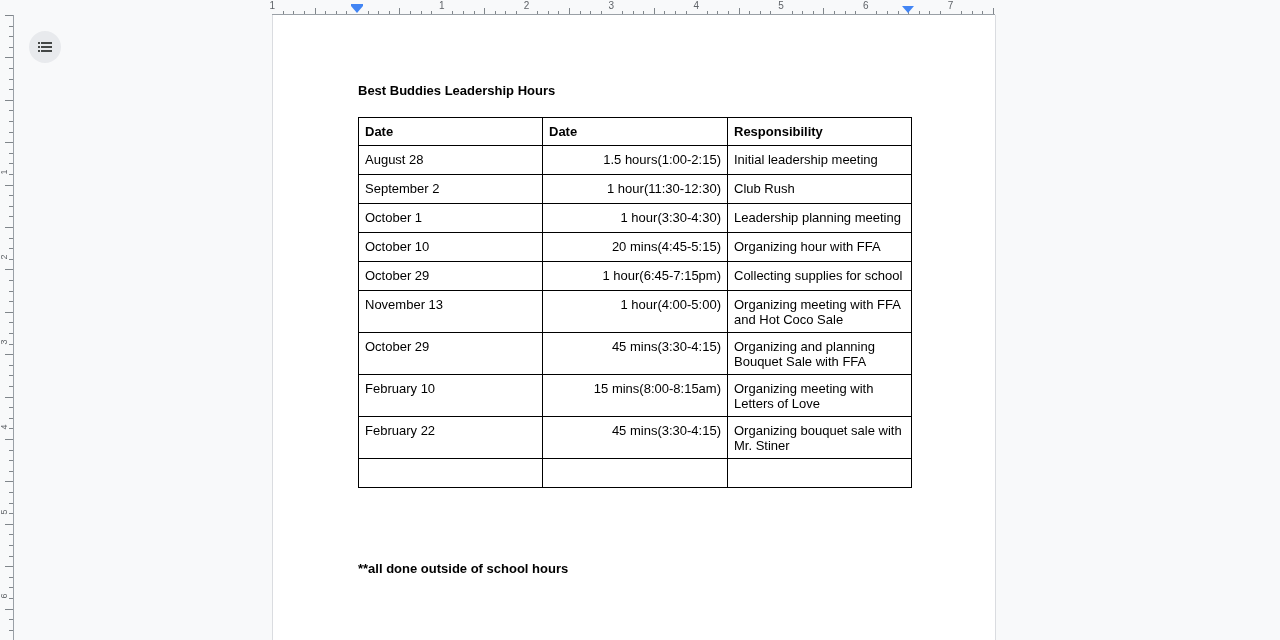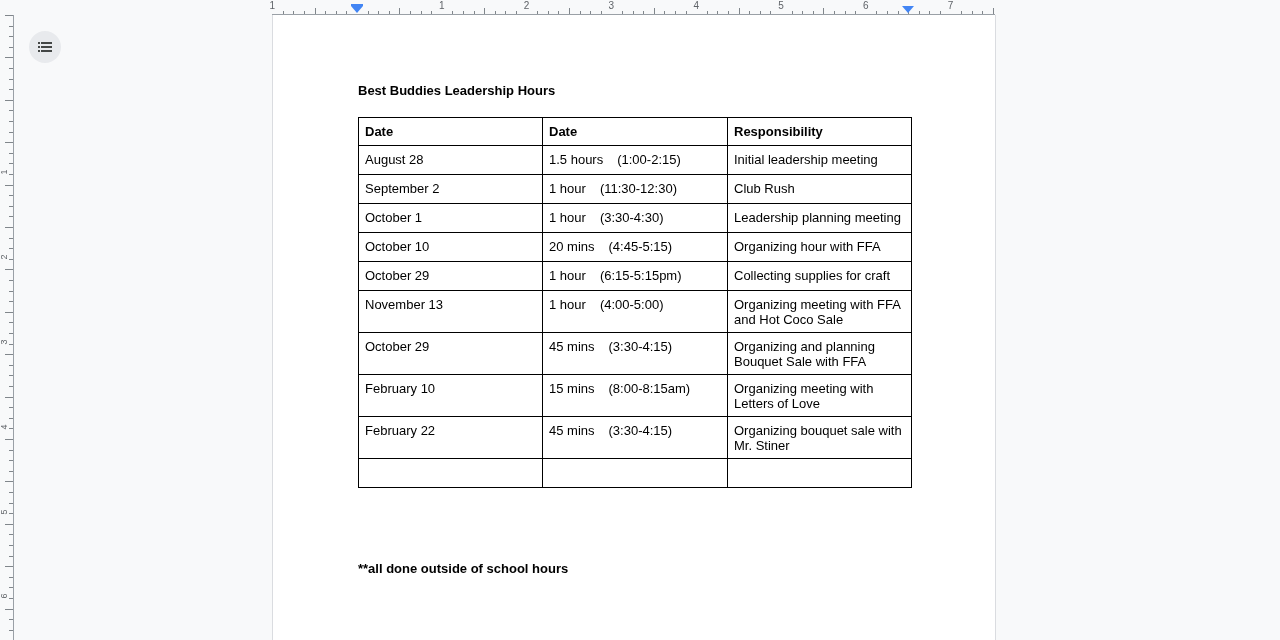--- a/index.html
+++ b/index.html
@@ -16,21 +16,21 @@
   .vruler .num { position:absolute; left:1px; font-size:9px; color:#5f6368; transform:rotate(-90deg); }
   .outline-btn { position:absolute; left:29px; top:31px; width:32px; height:32px; border-radius:50%; background:#e8eaed; display:flex; align-items:center; justify-content:center; }
   .page { position:absolute; left:272px; top:15px; width:722px; height:640px; background:#fff; border-left:1px solid #dadce0; border-right:1px solid #dadce0; }
   .title { position:absolute; left:85px; top:68px; font-size:13px; font-weight:bold; color:#000; }
   table { position:absolute; left:85px; top:102px; border-collapse:collapse; font-size:13px; color:#000; }
   td, th { border:1px solid #000; padding:6px 6px 5px 6px; vertical-align:top; line-height:15px; text-align:left; }
   th { font-weight:bold; height:16px; }
   td.c1, th.c1 { width:171px; }
   td.c2, th.c2 { width:172px; }
   td.c3, th.c3 { width:171px; }
-  .time-wrap { display:flex; justify-content:flex-start;gap:14px; }
+  .time-wrap { display:flex; justify-content:flex-end; }
   tr.r1 td { height:17px; }
   tr.empty td { height:17px; }
   .footnote { position:absolute; left:85px; top:546px; font-size:13px; font-weight:bold; color:#000; }
 </style>
 </head>
 <body>
 
 <div class="hruler">
   <div class="bar"></div>
   <div id="hticks">
@@ -239,24 +239,24 @@
               <span>(4:45-5:15)</span>
             </div>
           </td>
           <td class="c3"><span>Organizing hour with FFA</span></td>
         </tr>
         <tr class="r1">
           <td class="c1"><span>October 29</span></td>
           <td class="c2">
             <div class="time-wrap">
               <span>1 hour</span>
-              <span>(6:15-5:15pm)</span>
-            </div>
-          </td>
-          <td class="c3"><span>Collecting supplies for craft</span></td>
+              <span>(6:45-7:15pm)</span>
+            </div>
+          </td>
+          <td class="c3"><span>Collecting supplies for school</span></td>
         </tr>
         <tr class="r1">
           <td class="c1"><span>November 13</span></td>
           <td class="c2">
             <div class="time-wrap">
               <span>1 hour</span>
               <span>(4:00-5:00)</span>
             </div>
           </td>
           <td class="c3"><span>Organizing meeting with FFA and Hot Coco Sale</span></td>

